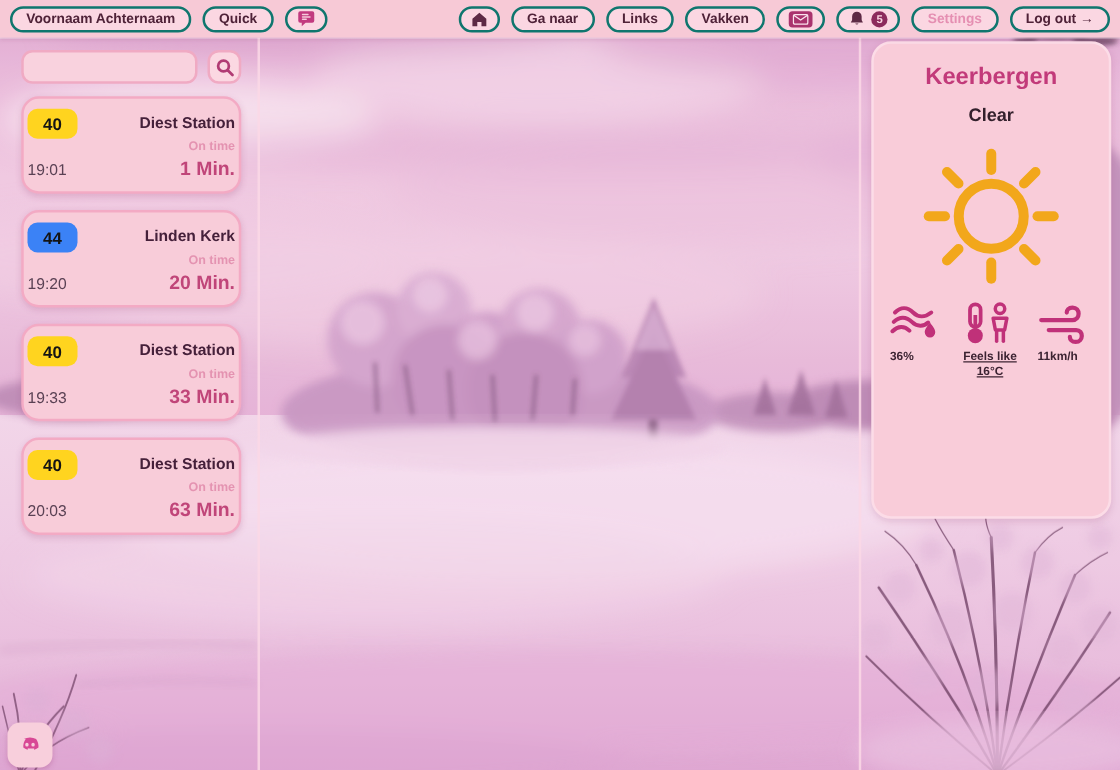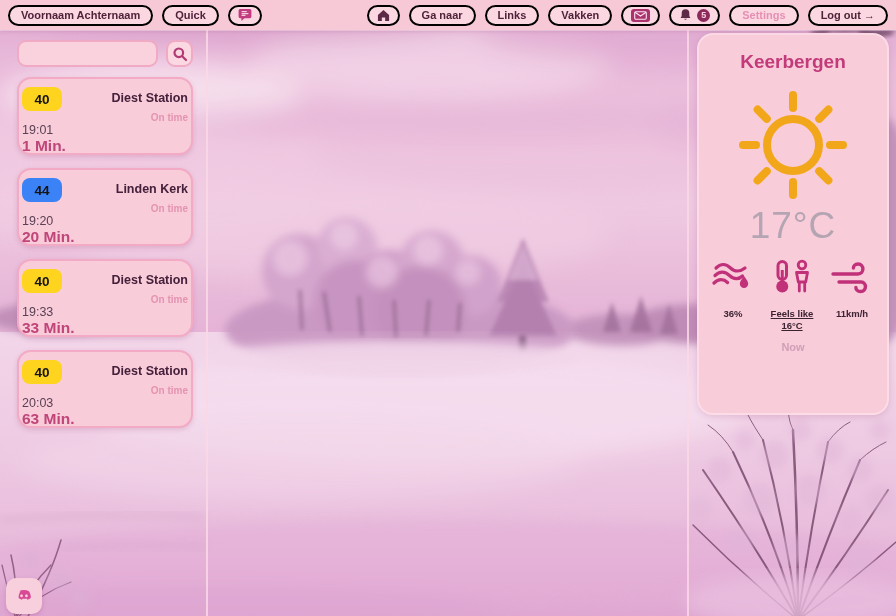--- a/index.html
+++ b/index.html
@@ -8,21 +8,21 @@
 
   
   #scene { position:absolute; inset:0; z-index:0; }
 
   
   .topbar { position:absolute; top:0; left:0; right:0; height:30px; background:#f7c9d6;
     display:flex; align-items:center; justify-content:space-between; padding:0 8px; z-index:10;
     box-shadow:0 1px 0 rgba(255,255,255,.35), 0 2px 3px rgba(150,70,115,.18); }
   .tb-group { display:flex; align-items:center; gap:9px; }
   .pill { display:inline-flex; align-items:center; justify-content:center; gap:5px; height:21px;
-    padding:0 11px; border-radius:12px; background:#fbd7e2; border:2px solid #000000;
+    padding:0 11px; border-radius:12px; background:#fbd7e2; border:2px solid #0f766e;
     font-size:11px; font-weight:bold; color:#4f2238; white-space:nowrap; cursor:pointer; }
   .pill.icon-only { padding:0 8px; }
   .pill.muted { color:#e58fb2; }
   .badge-circle { width:13px; height:13px; border-radius:50%; background:#8c2a5c; color:#f8d2df;
     font-size:9px; font-weight:bold; display:flex; align-items:center; justify-content:center; }
   .mail-chip { width:19px; height:13px; background:#aa336e; border-radius:3px;
     display:flex; align-items:center; justify-content:center; }
 
   
   .sidebar { position:absolute; top:30px; left:0; bottom:0; width:208px; z-index:5;
@@ -33,36 +33,36 @@
   .search-btn { width:27px; height:27px; border-radius:9px; border:2px solid #f0aac3;
     background:#fbd8e2; display:flex; align-items:center; justify-content:center; cursor:pointer; }
   .card { width:176px; height:78px; background:#f8ccd9; border:2px solid #f3aac4; border-radius:14px;
     padding:8px 3px 8px; margin-bottom:13px; display:flex; flex-direction:column;
     box-shadow:0 2px 5px rgba(150,60,110,.20); cursor:pointer; }
   .card-row1 { display:flex; justify-content:space-between; align-items:flex-start; }
   .line-badge { min-width:40px; height:24px; border-radius:8px; display:flex; align-items:center;
     justify-content:center; font-size:13.5px; font-weight:bold; color:#141414; }
   .dest { font-size:12.5px; font-weight:bold; color:#45203a; padding-top:4px; text-align:right; }
   .status { text-align:right; font-size:10px; font-weight:bold; color:#e493b1; margin-top:1px; }
-  .card-row3 { display:flex; justify-content:space-between; align-items:flex-start; margin-top:auto;flex-direction:column; }
+  .card-row3 { display:flex; justify-content:space-between; align-items:center; margin-top:auto; }
   .dep-time { font-size:12.5px; color:#5a4154; }
   .countdown { font-size:15.5px; font-weight:bold; color:#c04579; }
 
   
   .weather-panel { position:absolute; top:30px; right:0; bottom:0; width:209px; z-index:5;
     border-left:2px solid rgba(252,216,230,.85); }
   .weather-card { margin:3px 7px 0 8px; height:382px; background:#f9ccd9;
     border:2px solid #fcdce7; border-radius:16px; padding-top:16px; text-align:center;
     box-shadow:0 2px 6px rgba(150,60,110,.18); }
   .w-location { font-size:19px; font-weight:bold; color:#c23a7a; }
   .w-condition { font-size:14.5px; font-weight:bold; color:#33202c; margin-top:12px; }
   .w-sun { margin:16px auto 4px; display:block; }
   .w-temp { font-size:37px; font-weight:400; color:#b5a5b2; letter-spacing:1px; }
   .w-stats { display:flex; justify-content:space-between; padding:0 13px; margin-top:12px; align-items:flex-start; }
-  .w-stat { display:flex; flex-direction:column; align-items:center;gap:10px; }
+  .w-stat { display:flex; flex-direction:column; align-items:flex-start; }
   .w-stat-label { font-size:9.5px; font-weight:bold; color:#3c2332; margin-top:3px; line-height:1.25; }
   .w-stat.mid .w-stat-label { width:48px;text-decoration:underline; }
   .w-now { font-size:11px; font-weight:bold; color:#cf9fb8; margin-top:9px; }
 
   
   .discord-btn { position:absolute; left:6px; top:578px; width:36px; height:36px; z-index:6;
     background:#f8cfdc; border:none; border-radius:10px; display:flex; align-items:center;
     justify-content:center; cursor:pointer; box-shadow:0 2px 4px rgba(150,60,110,.25); }
 </style>
 </head>
@@ -339,36 +339,36 @@
     <div class="card-row3">
       <span class="dep-time">20:03</span>
       <span class="countdown">63 Min.</span>
     </div>
   </div>
 </aside>
 
 <aside class="weather-panel">
   <div class="weather-card">
     <div class="w-location">Keerbergen</div>
+    <div class="w-condition">Clear</div>
 
     <svg class="w-sun" width="112" height="112" viewBox="0 0 112 112">
       <circle cx="56" cy="56" r="26" fill="none" stroke="#f2a71b" stroke-width="8"></circle>
       <g stroke="#f2a71b" stroke-width="8" stroke-linecap="round">
         <line x1="56" y1="6" x2="56" y2="19"></line>
         <line x1="56" y1="93" x2="56" y2="106"></line>
         <line x1="6" y1="56" x2="19" y2="56"></line>
         <line x1="93" y1="56" x2="106" y2="56"></line>
         <line x1="20.6" y1="20.6" x2="29.8" y2="29.8"></line>
         <line x1="82.2" y1="82.2" x2="91.4" y2="91.4"></line>
         <line x1="20.6" y1="91.4" x2="29.8" y2="82.2"></line>
         <line x1="82.2" y1="29.8" x2="91.4" y2="20.6"></line>
       </g>
     </svg>
 
-    <div class="w-temp">17°C</div>
 
     <div class="w-stats">
       <div class="w-stat">
         <svg width="42" height="36" viewBox="0 0 42 36">
           <g stroke="#c03179" stroke-width="3.2" fill="none" stroke-linecap="round">
             <path d="M4 9 c4.5-4.5 10-4.5 14.5 0 c4 4 9.5 4 14.5 0"></path>
             <path d="M3 16.5 c4.5-4.5 10-4.5 14.5 0 c4 4 9.5 4 13 0.5"></path>
             <path d="M2 24 c4.5-4.5 9.5-4.5 13.5 -0.5"></path>
           </g>
           <path d="M32 17 c-2.6 3.7-4.2 5.5-4.2 7.8 a4.2 4.2 0 0 0 8.4 0 c0-2.3-1.6-4.1-4.2-7.8 z" fill="#c03179"></path>
@@ -391,21 +391,20 @@
         <svg width="44" height="36" viewBox="0 0 44 36">
           <g stroke="#c03179" stroke-width="3.4" fill="none" stroke-linecap="round">
             <path d="M3 15 h25 c6.5 0 6.5-10 0-10 c-3.2 0-4.6 2.2-4.6 4"></path>
             <path d="M9 23 h22 c6 0 6 9.5-0.5 9.5 c-3.2 0-4.6-2.2-4.6-4"></path>
           </g>
         </svg>
         <span class="w-stat-label">11km/h</span>
       </div>
     </div>
 
-    <div class="w-now">Now</div>
   </div>
 </aside>
 
 <button class="discord-btn">
   <svg width="26" height="26" viewBox="0 0 36 36">
     <path d="M11.2 11.4 c2-1 4.2-1.6 6.8-1.7 c2.6.1 4.8.7 6.8 1.7 c1.9 2.8 2.9 6 2.6 9.4 c-1.3 1.1-2.9 2-4.6 2.5 l-.9-1.5 c.5-.2 1-.5 1.5-.8 c-2.8 1.3-6 1.3-8.8 0 c.5.3 1 .6 1.5.8 l-.9 1.5 c-1.7-.5-3.3-1.4-4.6-2.5 c-.3-3.4.7-6.6 2.6-9.4 z" fill="#d84895"></path>
     <ellipse cx="14.6" cy="17.6" rx="1.9" ry="2.1" fill="#f8cfdc"></ellipse>
     <ellipse cx="21.4" cy="17.6" rx="1.9" ry="2.1" fill="#f8cfdc"></ellipse>
   </svg>
 </button>

